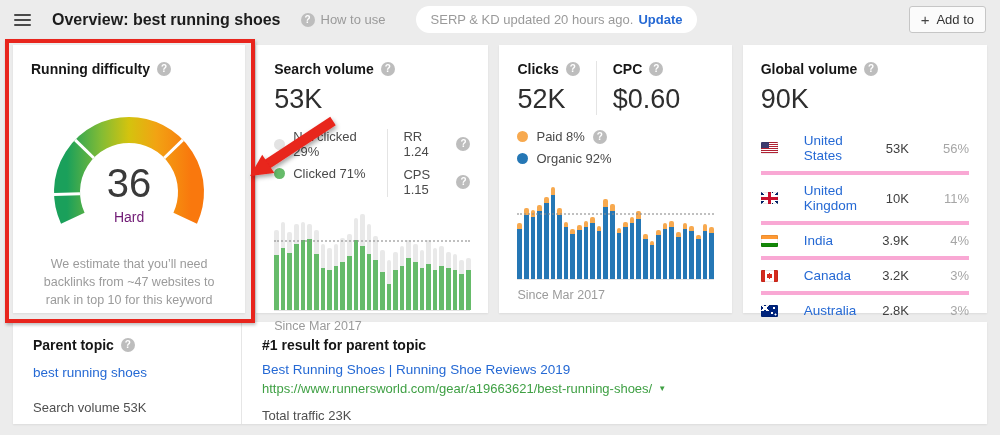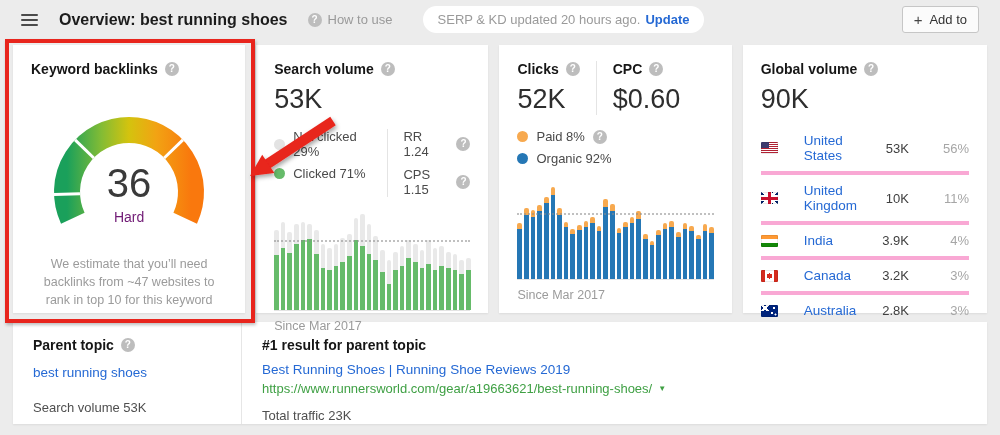--- a/index.html
+++ b/index.html
@@ -4,21 +4,21 @@
 <style>
   html,body{margin:0;padding:0;}
   body{
     width:1000px;height:435px;overflow:hidden;position:relative;
     background:#ececec;
     font-family:"Liberation Sans","DejaVu Sans",sans-serif;
     color:#333;font-size:13px;
     -webkit-font-smoothing:antialiased;
   }
   
-  .topbar{height:39px;display:flex;align-items:center;padding:0 21px;}
+  .topbar{height:39px;display:flex;align-items:center;padding:0 14px;}
   .burger{width:18px;cursor:pointer;padding:3px 0;}
   .burger span{display:block;width:17px;height:2px;background:#4a4a4a;margin:3px 0;border-radius:1px;}
   .page-title{font-size:16px;font-weight:bold;color:#1c1c1c;margin-left:20px;white-space:nowrap;}
   .howto{display:flex;align-items:center;margin-left:20px;color:#9a9a9a;gap:6px;}
   .qicon{display:inline-flex;width:14px;height:14px;border-radius:50%;background:#bdbdbd;color:#fff;
     font-size:10px;font-weight:bold;align-items:center;justify-content:center;flex:0 0 auto;line-height:1;}
   .pill{margin-left:30px;background:#fff;border-radius:15px;padding:6px 15px;color:#9a9a9a;display:flex;gap:5px;align-items:center;}
   .pill .upd{color:#2569d4;font-weight:bold;cursor:pointer;}
   .addto{margin-left:auto;display:flex;align-items:center;gap:7px;background:#fbfbfb;border:1px solid #c6c6c6;
     border-radius:3px;padding:5px 11px;font-size:13px;color:#333;cursor:pointer;font-family:inherit;}
@@ -123,21 +123,21 @@
     <button class="addto">
       <span class="plus">+</span>
       <span>Add to</span>
     </button>
   </header>
 
   <main class="cards-row">
 
     <section class="card">
       <div class="card-title">
-        <b>Keyword backlinks</b>
+        <b>Running difficulty</b>
         <span class="qicon">?</span>
       </div>
       <div class="gauge-wrap">
         <svg width="170" height="128" viewBox="0 0 170 128">
           <defs>
             <linearGradient id="kdgrad" x1="0" y1="0" x2="1" y2="0">
               <stop offset="0" stop-color="#1aa05b"></stop>
               <stop offset="0.28" stop-color="#84bc34"></stop>
               <stop offset="0.5" stop-color="#d4c30e"></stop>
               <stop offset="0.72" stop-color="#f2a313"></stop>

